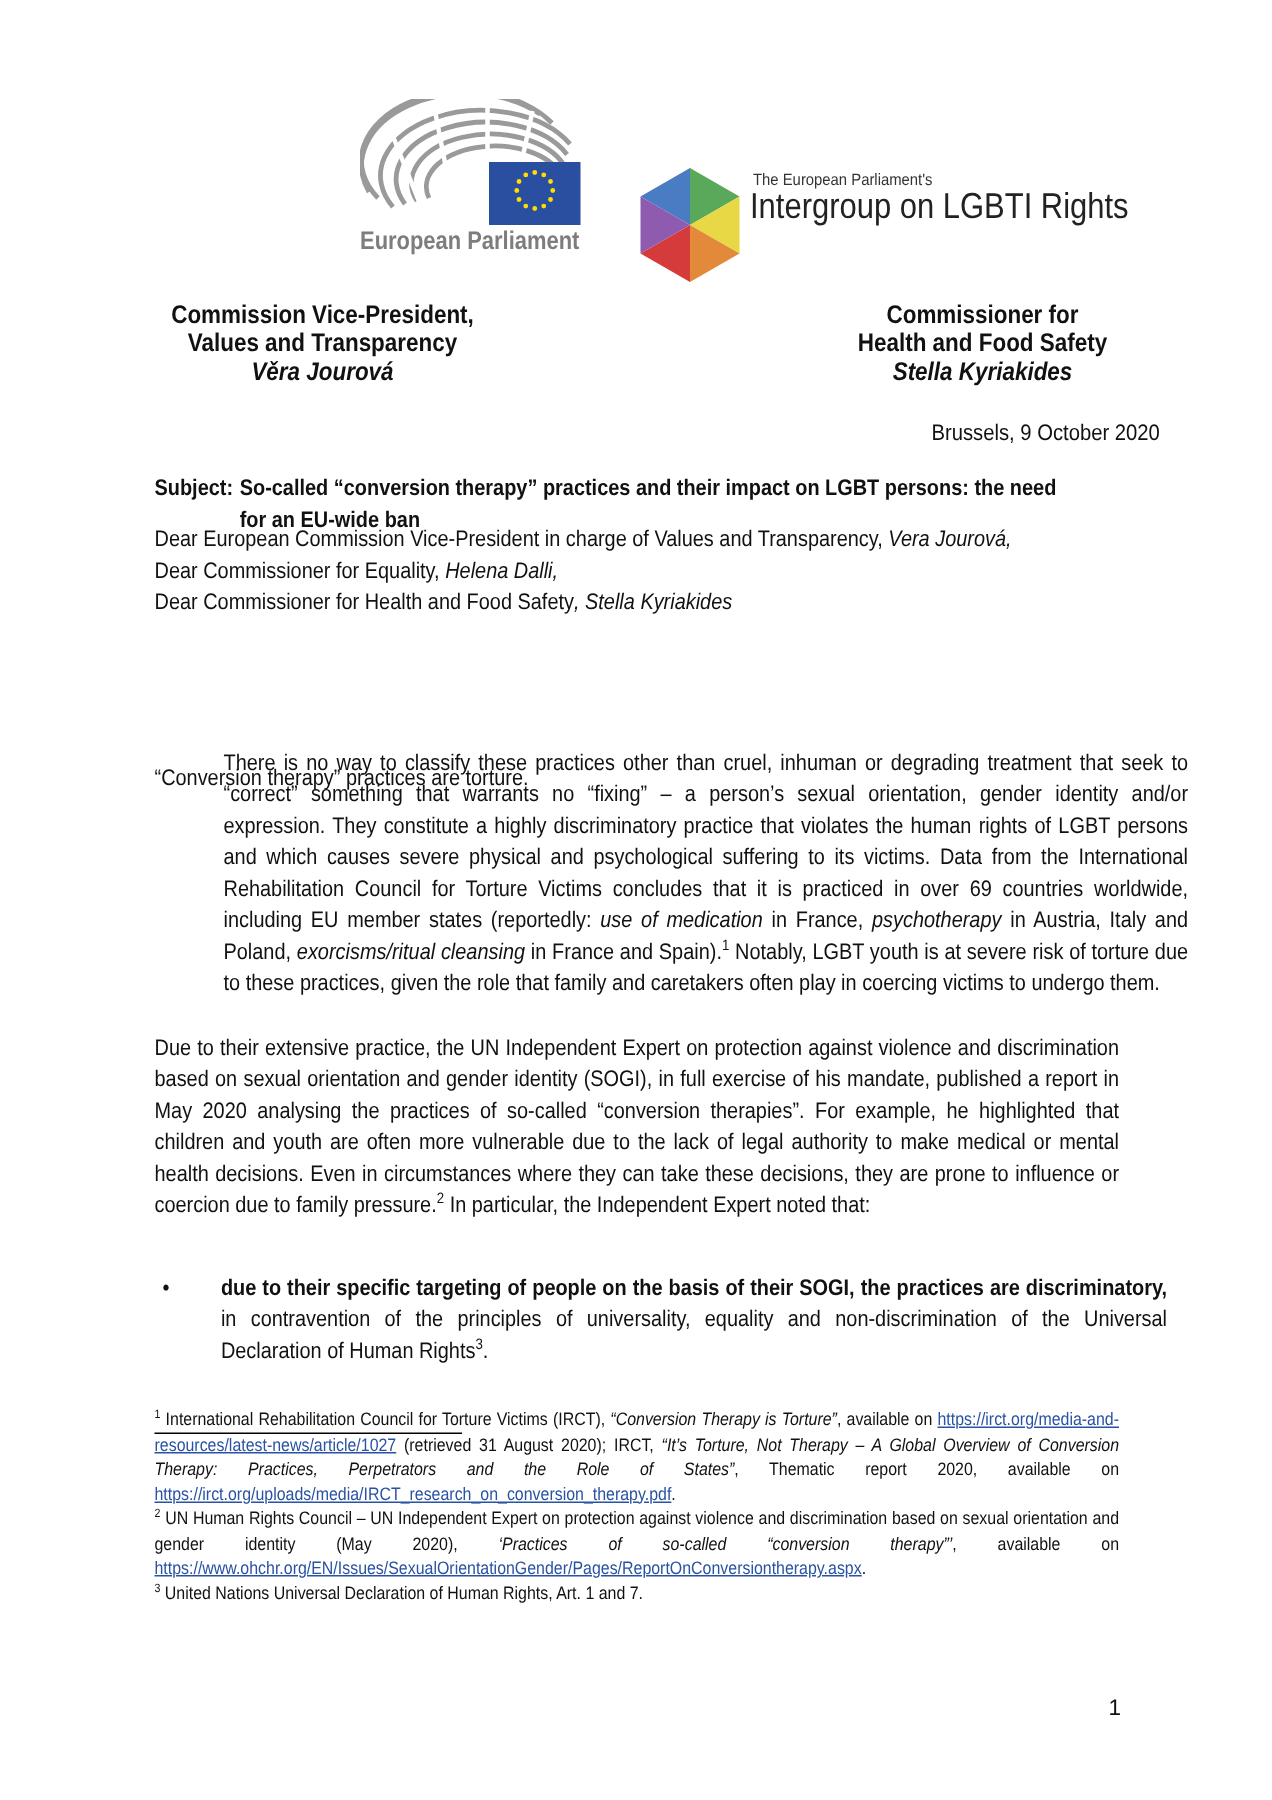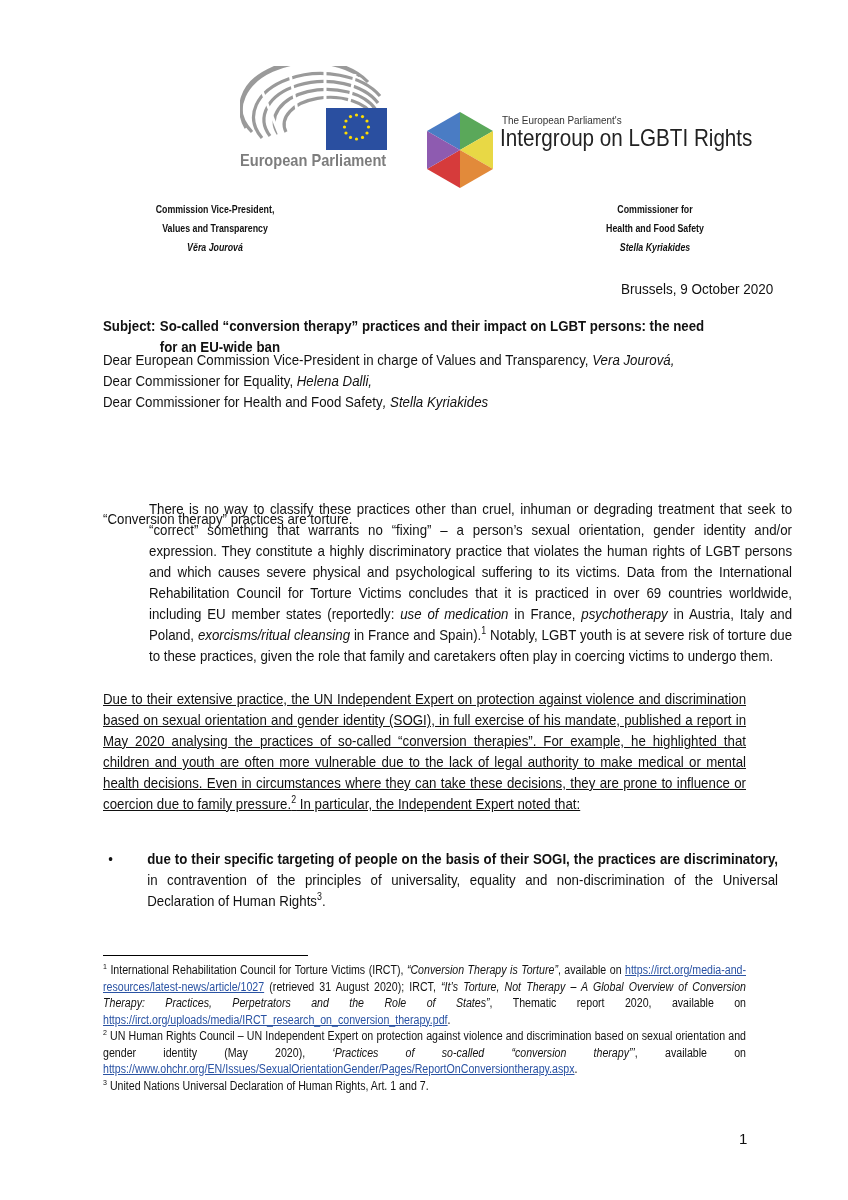--- a/index.html
+++ b/index.html
@@ -14,21 +14,21 @@
              font-size: 17px; font-weight: bold; color: #7d7d7d; letter-spacing: 0px;
              transform: scaleX(0.86); transform-origin: left top; white-space: nowrap; }
   .ig-logo { position: absolute; left: 185px; top: 44px; width: 70px; height: 80px; }
   .ig-small { position: absolute; left: 262px; top: 48px; font-size: 11px; color: #333;
               white-space: nowrap; transform: scaleX(0.9); transform-origin: left top; }
   .ig-big { position: absolute; left: 260px; top: 58px; font-size: 24px; color: #222;
             white-space: nowrap; transform: scaleX(0.86); transform-origin: left top; }
 
   
   .recipients { position: absolute; top: 200px; left: 90px; width: 680px; height: 60px; }
-  .recip { position: absolute; top: 0; text-align: center; font-size: 10px; line-height: 19px;
+  .recip { position: absolute; top: 0; text-align: center; font-size: 17px; line-height: 19px;
            font-weight: bold; }
   .recip .nm { font-style: italic; }
   .recip.r1 { left: 0px; width: 250px; }
   .recip.r2 { left: 250px; width: 210px; }
   .recip.r3 { left: 470px; width: 190px; }
   .recip span { display: block; transform: scaleX(0.88); transform-origin: center top; white-space: nowrap; }
 
   .date { position: absolute; top: 280px; right: 75px; font-size: 15px; white-space: nowrap;
           transform: scaleX(0.9); transform-origin: right top; }
 
@@ -36,27 +36,27 @@
   .just { text-align: justify; }
   .sq { display: block; transform: scaleX(0.885); transform-origin: left top; width: 113%; }
 
   .subject { top: 315px; font-weight: bold; }
   .subject-row { display: flex; }
   .subject-row .label { flex: 0 0 auto; margin-right: 5px; }
 
   .salut { top: 349px; }
   .lead { top: 471px; margin-top: 37px; }
   .p1 { top: 498px; margin-left: 46px; }
-  .p2 { top: 688px; text-decoration: underline; }
+  .p2 { top: 688px; }
   .bullet-wrap { top: 848px; left: 103px; width: 675px; }
   .bullet { position: relative; padding-left: 50px; }
   .bullet .dot { position: absolute; left: 6px; top: 0; font-size: 15px; }
 
   .fn-rule { position: absolute; left: 103px; top: 955px; width: 205px; height: 1px; background: #000; }
-  .footnotes { position: absolute; left: 103px; top: 962px; width: 643px; font-size: 12px; line-height: 16.5px; }
+  .footnotes { position: absolute; left: 103px; top: 938px; width: 643px; font-size: 12px; line-height: 16.5px; }
   .fn { text-align: justify; }
   .fn sup { font-size: 8px; }
   .fn a { color: #2952a3; text-decoration: underline; }
 
   .pagenum { position: absolute; top: 1130px; left: 739px; font-size: 15px; }
   sup { font-size: 10px; line-height: 0; }
   em { font-style: italic; }
 </style>
 </head>
 <body>

